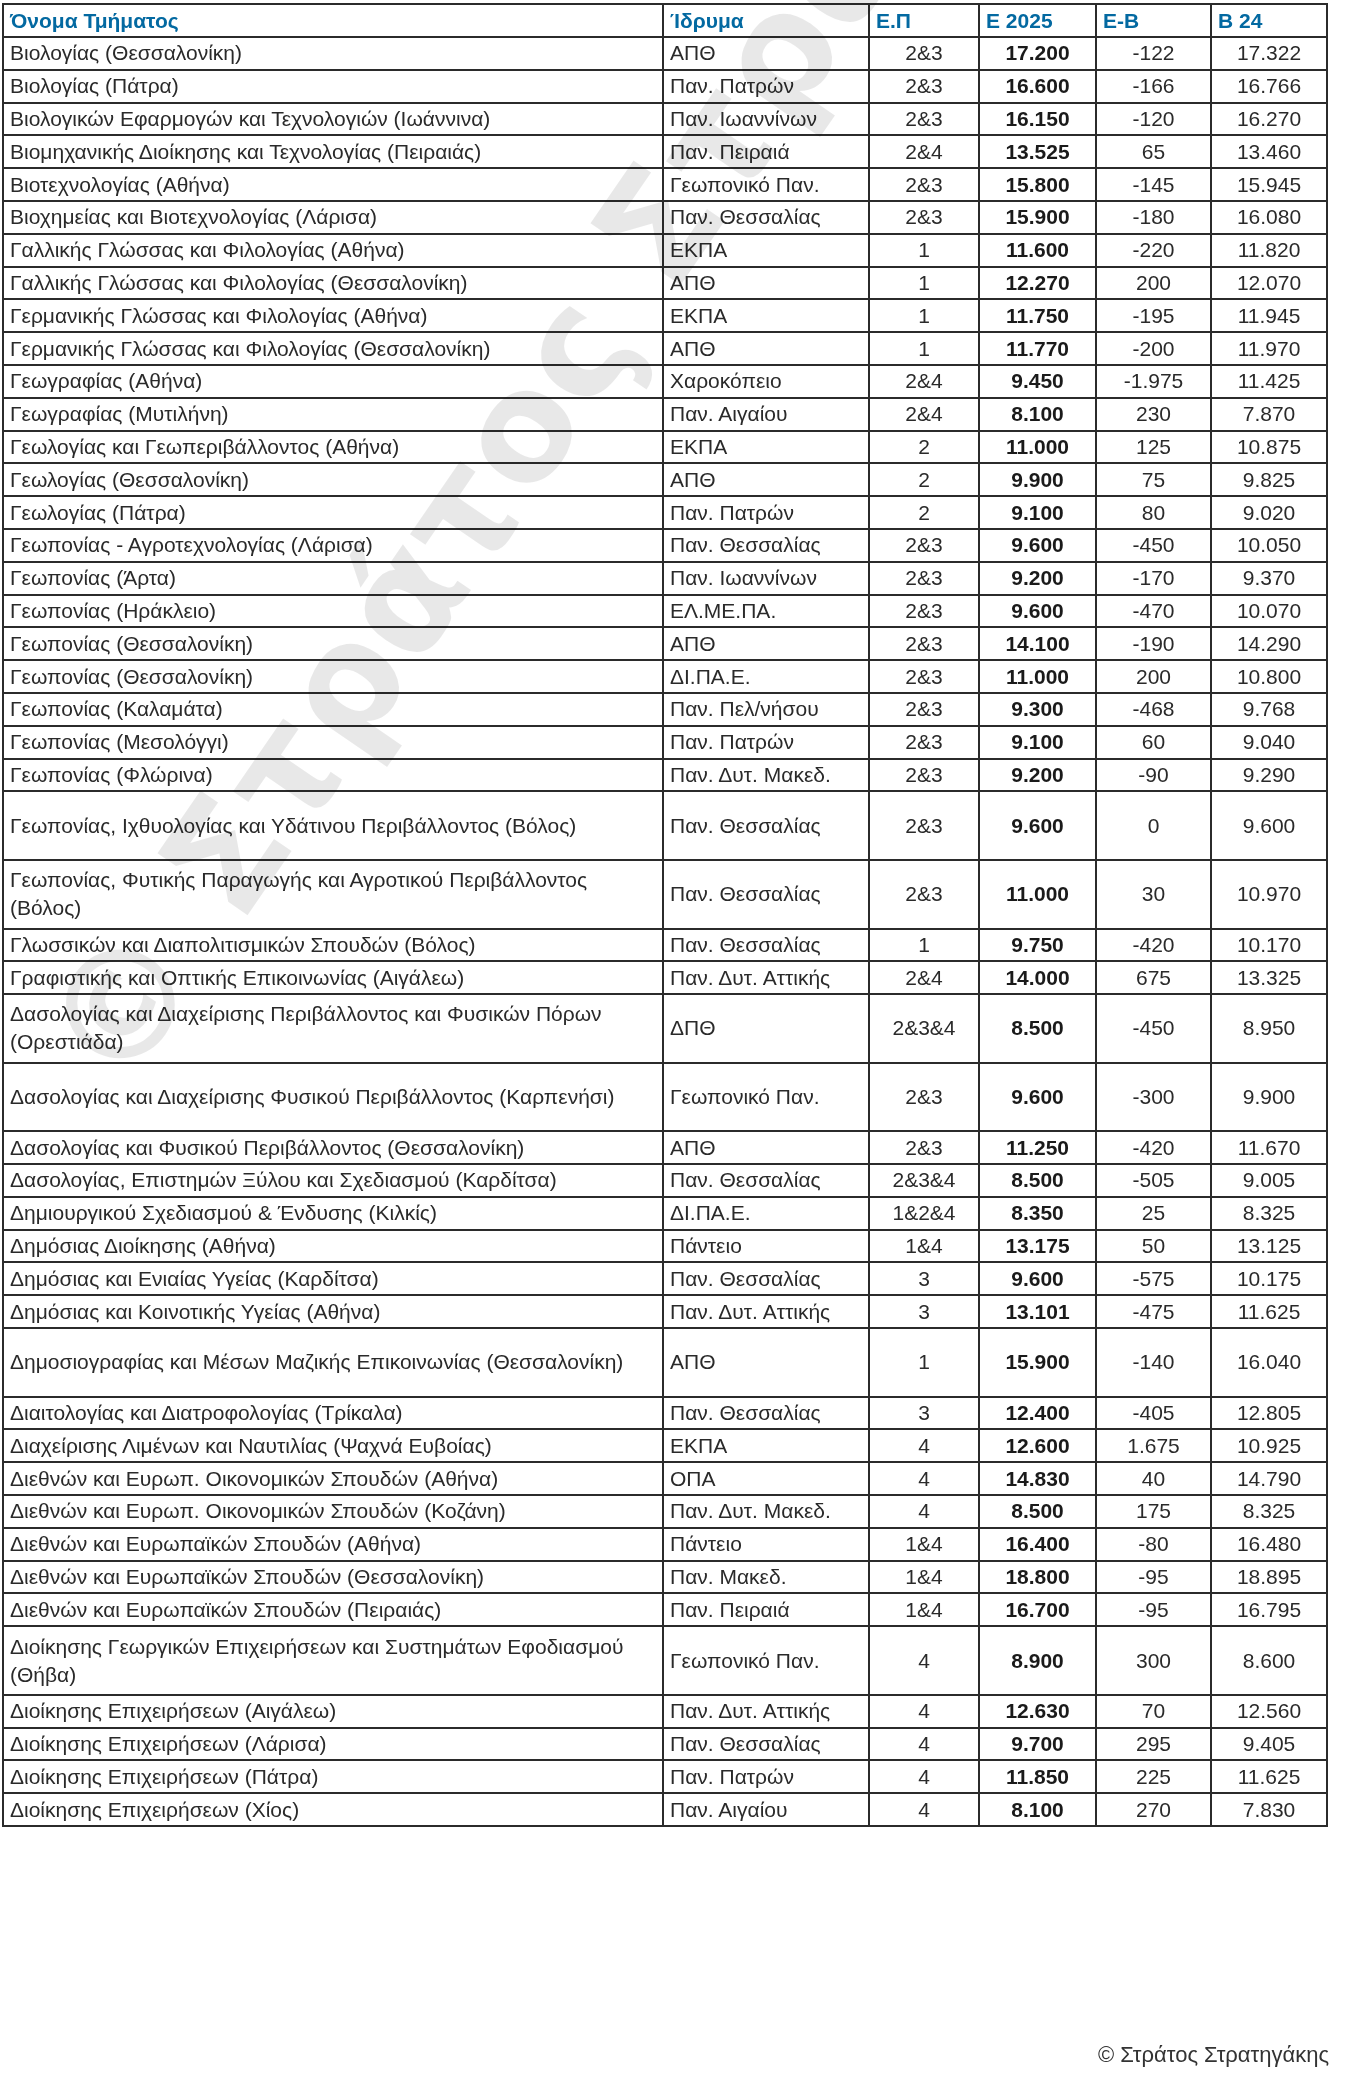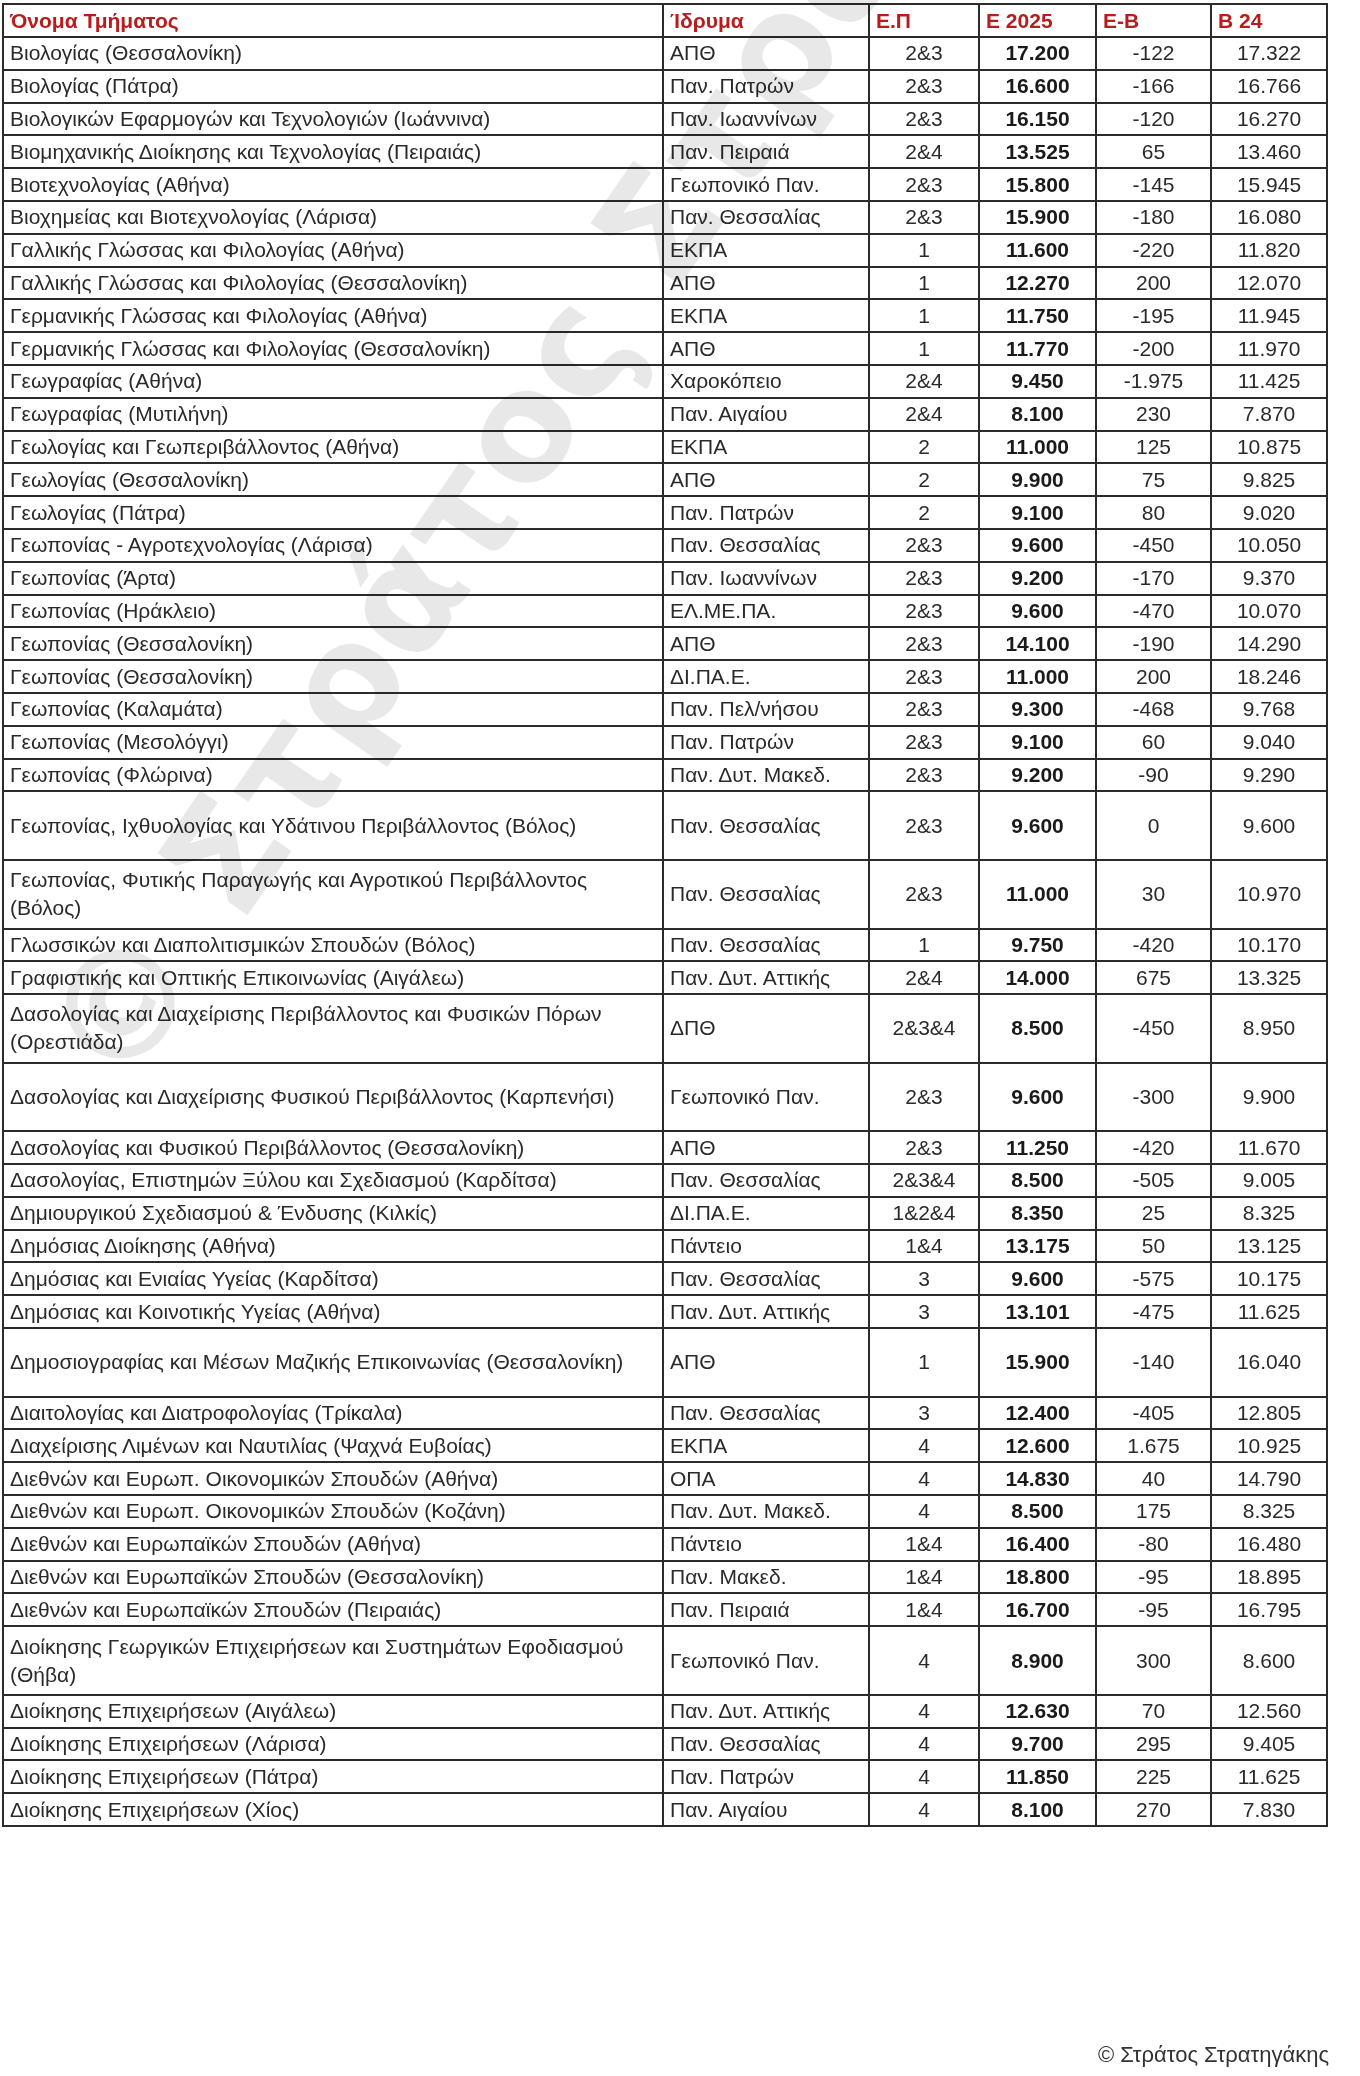--- a/index.html
+++ b/index.html
@@ -7,21 +7,21 @@
          font-family: "Liberation Sans", "DejaVu Sans", sans-serif; color: #2a2a2a; }
   .watermark { position: absolute; left: 80px; top: 980px; width: 1600px;
                transform-origin: 0 50%; transform: rotate(-55.5deg);
                font-family: "DejaVu Sans", sans-serif; font-weight: bold; font-size: 150px;
                color: rgba(0,0,0,0.09); white-space: nowrap; pointer-events: none; z-index: 2;
                letter-spacing: 2px; }
   table.grid { position: absolute; left: 2px; top: 3px; width: 1324px; border-collapse: collapse;
                table-layout: fixed; z-index: 1; }
   table.grid td, table.grid th { border: 2.5px solid #2b2b2b; padding: 0 6px; font-size: 21px;
                line-height: 28px; height: 30.8px; overflow: hidden; }
-  table.grid th { font-weight: bold; text-align: left; height: 31px; color: #b91c1c; border-radius: 14px; }
+  table.grid th { font-weight: bold; text-align: left; height: 31px; color: #0369a1; border-radius: 14px; }
   table.grid th.c { text-align: left; }
   table.grid tr.dbl td { height: 66.6px; margin-left: 20px; }
   td.num { text-align: center; }
   td.bold { font-weight: bold; color: #1a1a1a; }
   td.name, td.inst { text-align: left; }
   .footer { position: absolute; left: 1098px; top: 2042px; font-size: 22px; color: #333;
             white-space: nowrap; }
 </style>
 </head>
 <body>
@@ -199,21 +199,21 @@
         <td class="num bold">14.100</td>
         <td class="num">-190</td>
         <td class="num">14.290</td>
       </tr>
       <tr>
         <td class="name">Γεωπονίας (Θεσσαλονίκη)</td>
         <td class="inst">ΔΙ.ΠΑ.Ε.</td>
         <td class="num">2&amp;3</td>
         <td class="num bold">11.000</td>
         <td class="num">200</td>
-        <td class="num">18.246</td>
+        <td class="num">10.800</td>
       </tr>
       <tr>
         <td class="name">Γεωπονίας (Καλαμάτα)</td>
         <td class="inst">Παν. Πελ/νήσου</td>
         <td class="num">2&amp;3</td>
         <td class="num bold">9.300</td>
         <td class="num">-468</td>
         <td class="num">9.768</td>
       </tr>
       <tr>

